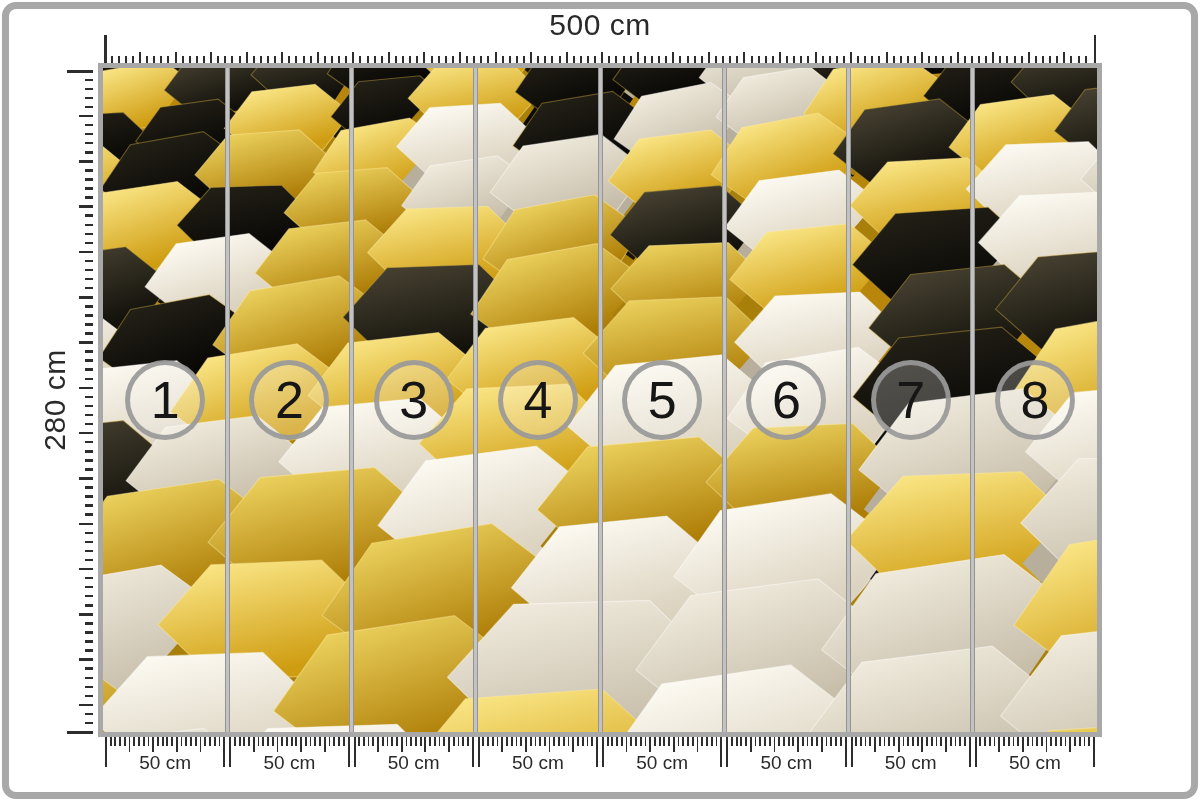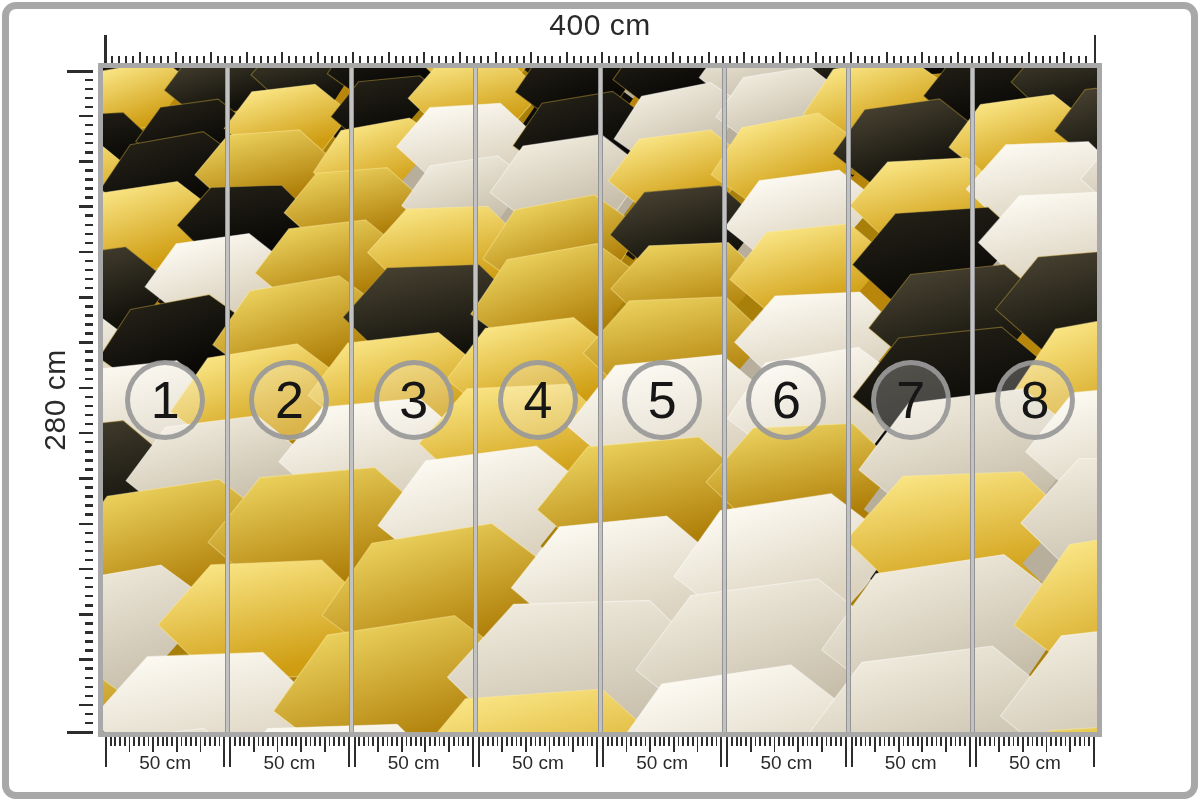--- a/index.html
+++ b/index.html
@@ -43,21 +43,21 @@
     transform:translateX(-50%);top:752px;white-space:nowrap;z-index:5;
   }
 </style>
 </head>
 <body>
 
 <div class="canvas" style="--frame-gray: #a8a8a8; --tick: #2d2d2d; --text: #2a2a2a;">
 
   <div class="outer-border"></div>
 
-  <div class="dim-label top">400 cm</div>
+  <div class="dim-label top">500 cm</div>
   <div class="dim-label left">280 cm</div>
 
   <div id="top-ruler">
       <div class="tick" style="left: 104px; top: 35px; width: 2.5px; height: 28px;"></div>
       <div class="tick" style="left: 1093.5px; top: 35px; width: 2.5px; height: 28px;"></div>
       <div class="tick" style="left: 110.61px; top: 56px; width: 2px; height: 7px;"></div>
       <div class="tick" style="left: 117.72px; top: 56px; width: 2px; height: 7px;"></div>
       <div class="tick" style="left: 124.83px; top: 56px; width: 2px; height: 7px;"></div>
       <div class="tick" style="left: 131.94px; top: 56px; width: 2px; height: 7px;"></div>
       <div class="tick" style="left: 139.05px; top: 52px; width: 2px; height: 11px;"></div>

